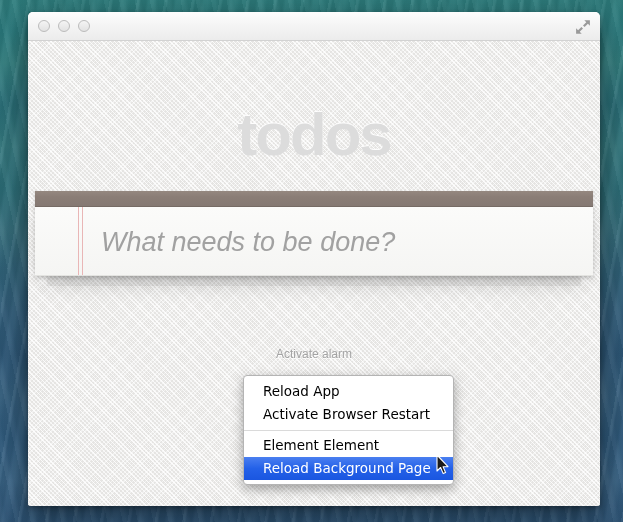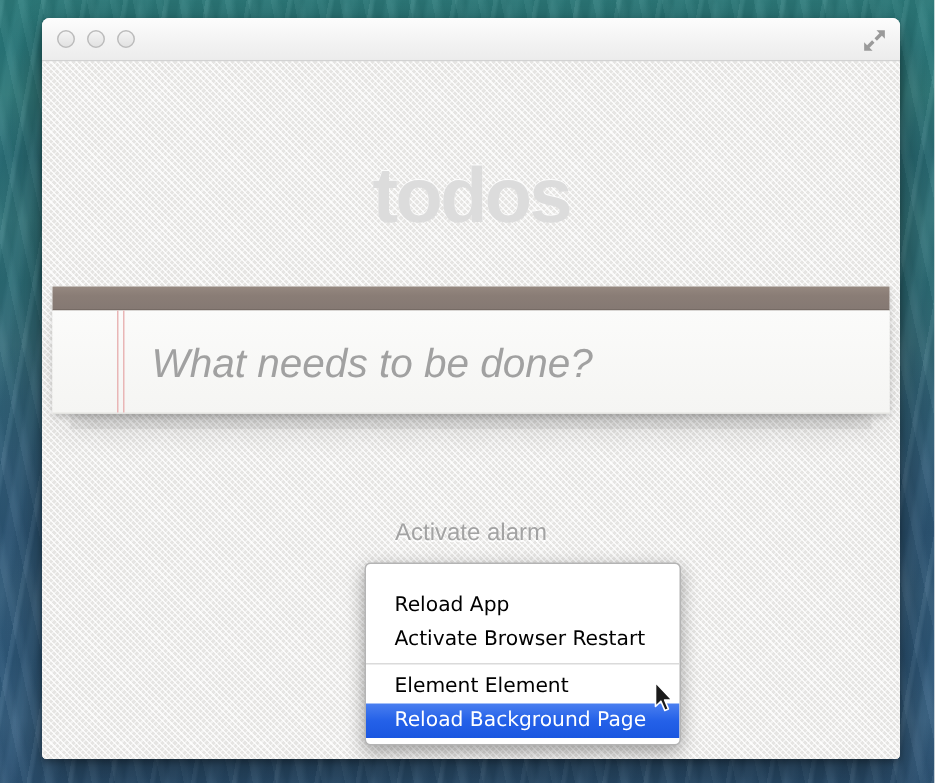--- a/index.html
+++ b/index.html
@@ -119,21 +119,21 @@
         rgba(0,0,0,0.015) 3px);
   }
 
   
   #todos-title {
     position: absolute;
     top: 64px;
     left: 0;
     width: 100%;
     text-align: center;
-    font-size: 52px;
+    font-size: 60px;
     font-weight: bold;
     letter-spacing: -2px;
     color: #dcdcdc;
     text-shadow: 0 -1px 0 rgba(255,255,255,0.85);
     line-height: 1;
     user-select: none;
   }
 
   
   #new-todo-panel {
@@ -188,38 +188,38 @@
     opacity: 1;
   }
 
   
   #activate-alarm {
     position: absolute;
     top: 306px;
     left: 0;
     width: 100%;
     text-align: center;
-    font-size: 16px;
+    font-size: 12px;
     color: #a3a3a3;
     text-shadow: 0 1px 0 rgba(255,255,255,0.9);
     user-select: none;
     cursor: pointer;
   }
 
   
   #context-menu {
     position: absolute;
     left: 215px;
     top: 334px;
     width: 209px;
     background: #ffffff;
     border: 1px solid #b4b4b4;
     border-radius: 4px;
     box-shadow: 0 4px 12px rgba(0,0,0,0.35);
-    padding: 16px 0 4px 0;
+    padding: 4px 0 4px 0;
     font-size: 14.5px;
     color: #000000;
     overflow: hidden;
   }
   .menu-item {
     padding: 2px 10px 2px 19px;
     line-height: 19px;
     white-space: nowrap;
     cursor: default;
     font-family: "DejaVu Sans", sans-serif;

